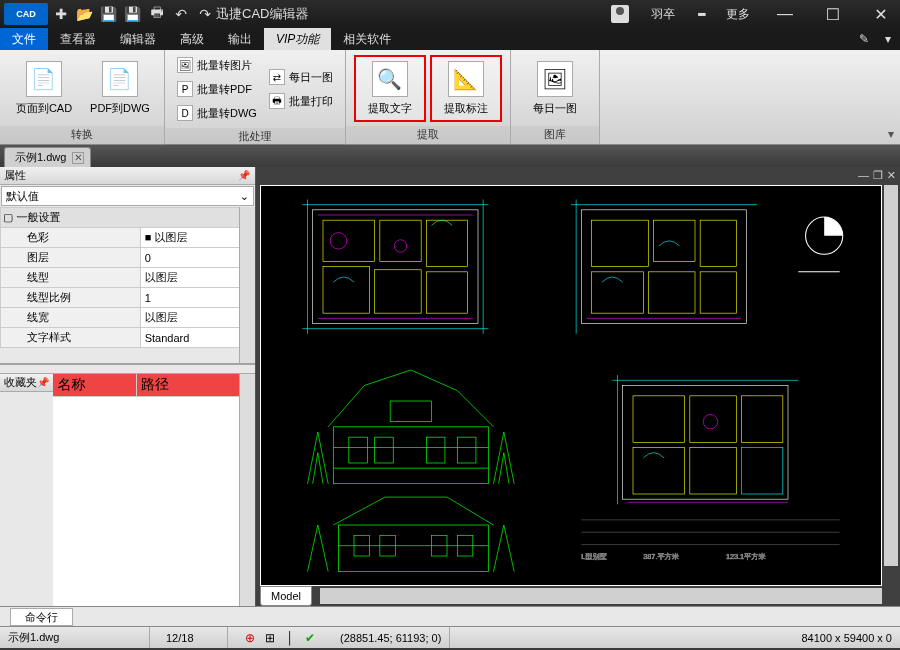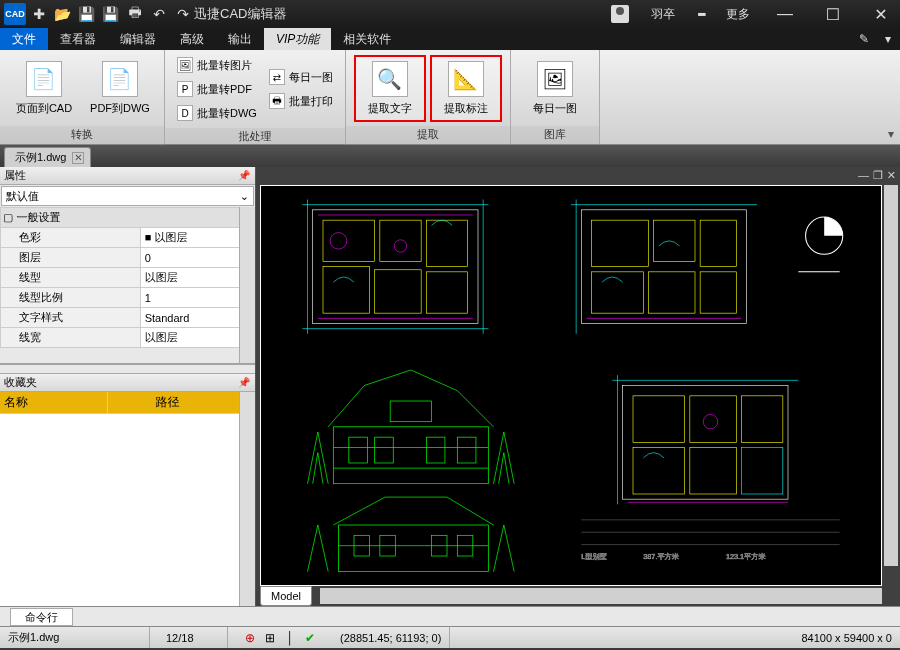--- a/index.html
+++ b/index.html
@@ -2,21 +2,21 @@
 <html><head>
 <meta charset="utf-8">
 <style>
 * { box-sizing: border-box; margin: 0; padding: 0; font-family: "Microsoft YaHei", sans-serif; }
 body { width: 900px; height: 650px; overflow: hidden; background: #3a3a3a; font-size: 12px; }
 
 
 .titlebar { height: 28px; background: linear-gradient(#2b2b2b,#1a1a1a); display: flex; align-items: center; color: #ddd; }
 .titlebar .left-icons { display: flex; padding-left: 4px; gap: 2px; }
 .titlebar .tb-btn { width: 22px; height: 22px; display: flex; align-items: center; justify-content: center; color: #ddd; font-size: 14px; cursor: pointer; }
-.titlebar .tb-logo { width: 22px; height: 22px; background: #0066cc; color: #fff; font-size: 9px; display:flex;align-items:center;justify-content:center; font-weight:bold; border-radius:2px;}
+.titlebar .tb-logo { width: 44px; height: 22px; background: #0066cc; color: #fff; font-size: 9px; display:flex;align-items:center;justify-content:center; font-weight:bold; border-radius:2px;}
 .titlebar .title { flex: 1; font-size: 13px; }
 .titlebar .right { display: flex; align-items: center; gap: 22px; padding-right: 6px; }
 .titlebar .avatar { width:18px;height:18px;background:#ddd;border-radius:2px; position:relative;}
 .titlebar .avatar::after{content:"";position:absolute;width:8px;height:8px;border-radius:50%;background:#555;top:2px;left:5px;}
 .titlebar .win-btn { width: 26px; height: 22px; display: flex; align-items: center; justify-content: center; color: #ddd; font-size: 16px; cursor:pointer; }
 
 
 .menutabs { height: 22px; background: #1a1a1a; display: flex; align-items: stretch; }
 .menutabs .mtab { padding: 0 12px; color: #ddd; font-size: 12px; display: flex; align-items: center; cursor:pointer; }
 .menutabs .mtab.file { background: #0066d6; color: #fff; }
@@ -46,25 +46,25 @@
 
 
 .main { display: flex; height: 439px; background: #3a3a3a; }
 .leftpanel { width: 256px; background: #e8e8e8; display: flex; flex-direction: column; border-right: 1px solid #555;}
 .panel-hdr { height: 18px; background: linear-gradient(#f0f0f0,#d8d8d8); border-bottom:1px solid #aaa; display:flex;align-items:center; padding:0 4px; font-size:11px; justify-content:space-between;}
 .panel-hdr .pin { font-size:10px;}
 .prop-select { height: 20px; border:1px solid #aaa; margin:1px; background:#fff; display:flex;align-items:center;justify-content:space-between; padding:0 4px; font-size:11px;}
 .prop-grid { flex-shrink:0; height: 158px; overflow:hidden; position:relative; border-bottom:2px solid #a3a3a3;}
 .prop-grid table { width:100%; border-collapse: collapse; font-size:11px; }
 .prop-grid td { border:1px solid #ccc; padding:2px 4px; background:#fff; }
-.prop-grid td.key { background:#f0f0f0; padding-left:18px; width:55%;}
+.prop-grid td.key { background:#f0f0f0; padding-left:26px; width:55%;}
 .prop-grid tr.section td { background:#e0e0e0; font-weight:normal; padding-left:2px;}
 .prop-grid .sb { position:absolute; right:0; top:0; bottom:0; width:16px; background:#ddd; border-left:1px solid #aaa;}
-.fav { flex:1; display:flex;flex-direction:column; border-top:1px solid #aaa; margin-top:8px;}
-.fav-head { display:flex; font-size:12px; border-bottom:1px solid #ccc; background:#eab308;gap:44px;}
+.fav { flex:1; display:flex;flex-direction:row; border-top:1px solid #aaa; margin-top:8px;}
+.fav-head { display:flex; font-size:14px; border-bottom:1px solid #ccc; background:#ef4444;}
 .fav-head div { padding:2px 4px; }
 .fav-head div:first-child { width:45%; border-right:1px solid #ccc;}
 .fav-body { flex:1; background:#fff;}
 .fav .sb2 { width:16px; background:#ddd; border-left:1px solid #aaa;}
 
 .canvas-area { flex:1; background:#404040; position:relative; display:flex;flex-direction:column;}
 .canvas-top { height:18px; display:flex; justify-content:flex-end; padding:2px 4px; gap:4px;}
 .canvas-top span { color:#ccc; font-size:11px; cursor:pointer;}
 .drawing { flex:1; margin:0 18px 0 4px; background:#000; border:1px solid #fff; position:relative; overflow:hidden;}
 .scroll-v { position:absolute; right:2px; top:18px; bottom:40px; width:14px; background:#d0d0d0;}
@@ -225,26 +225,26 @@
             </tr>
         <tr>
               <td class="key">线型</td>
               <td>以图层</td>
             </tr>
         <tr>
               <td class="key">线型比例</td>
               <td>1</td>
             </tr>
         <tr>
+              <td class="key">线宽</td>
+              <td>以图层</td>
+            </tr>
+        <tr>
               <td class="key">文字样式</td>
               <td>Standard</td>
-            </tr>
-        <tr>
-              <td class="key">线宽</td>
-              <td>以图层</td>
             </tr>
       </tbody>
         </table>
       <div class="sb"></div>
     </div>
     <div class="fav">
       <div class="panel-hdr">
         <span>收藏夹</span>
           <span class="pin">📌</span>
       </div>

